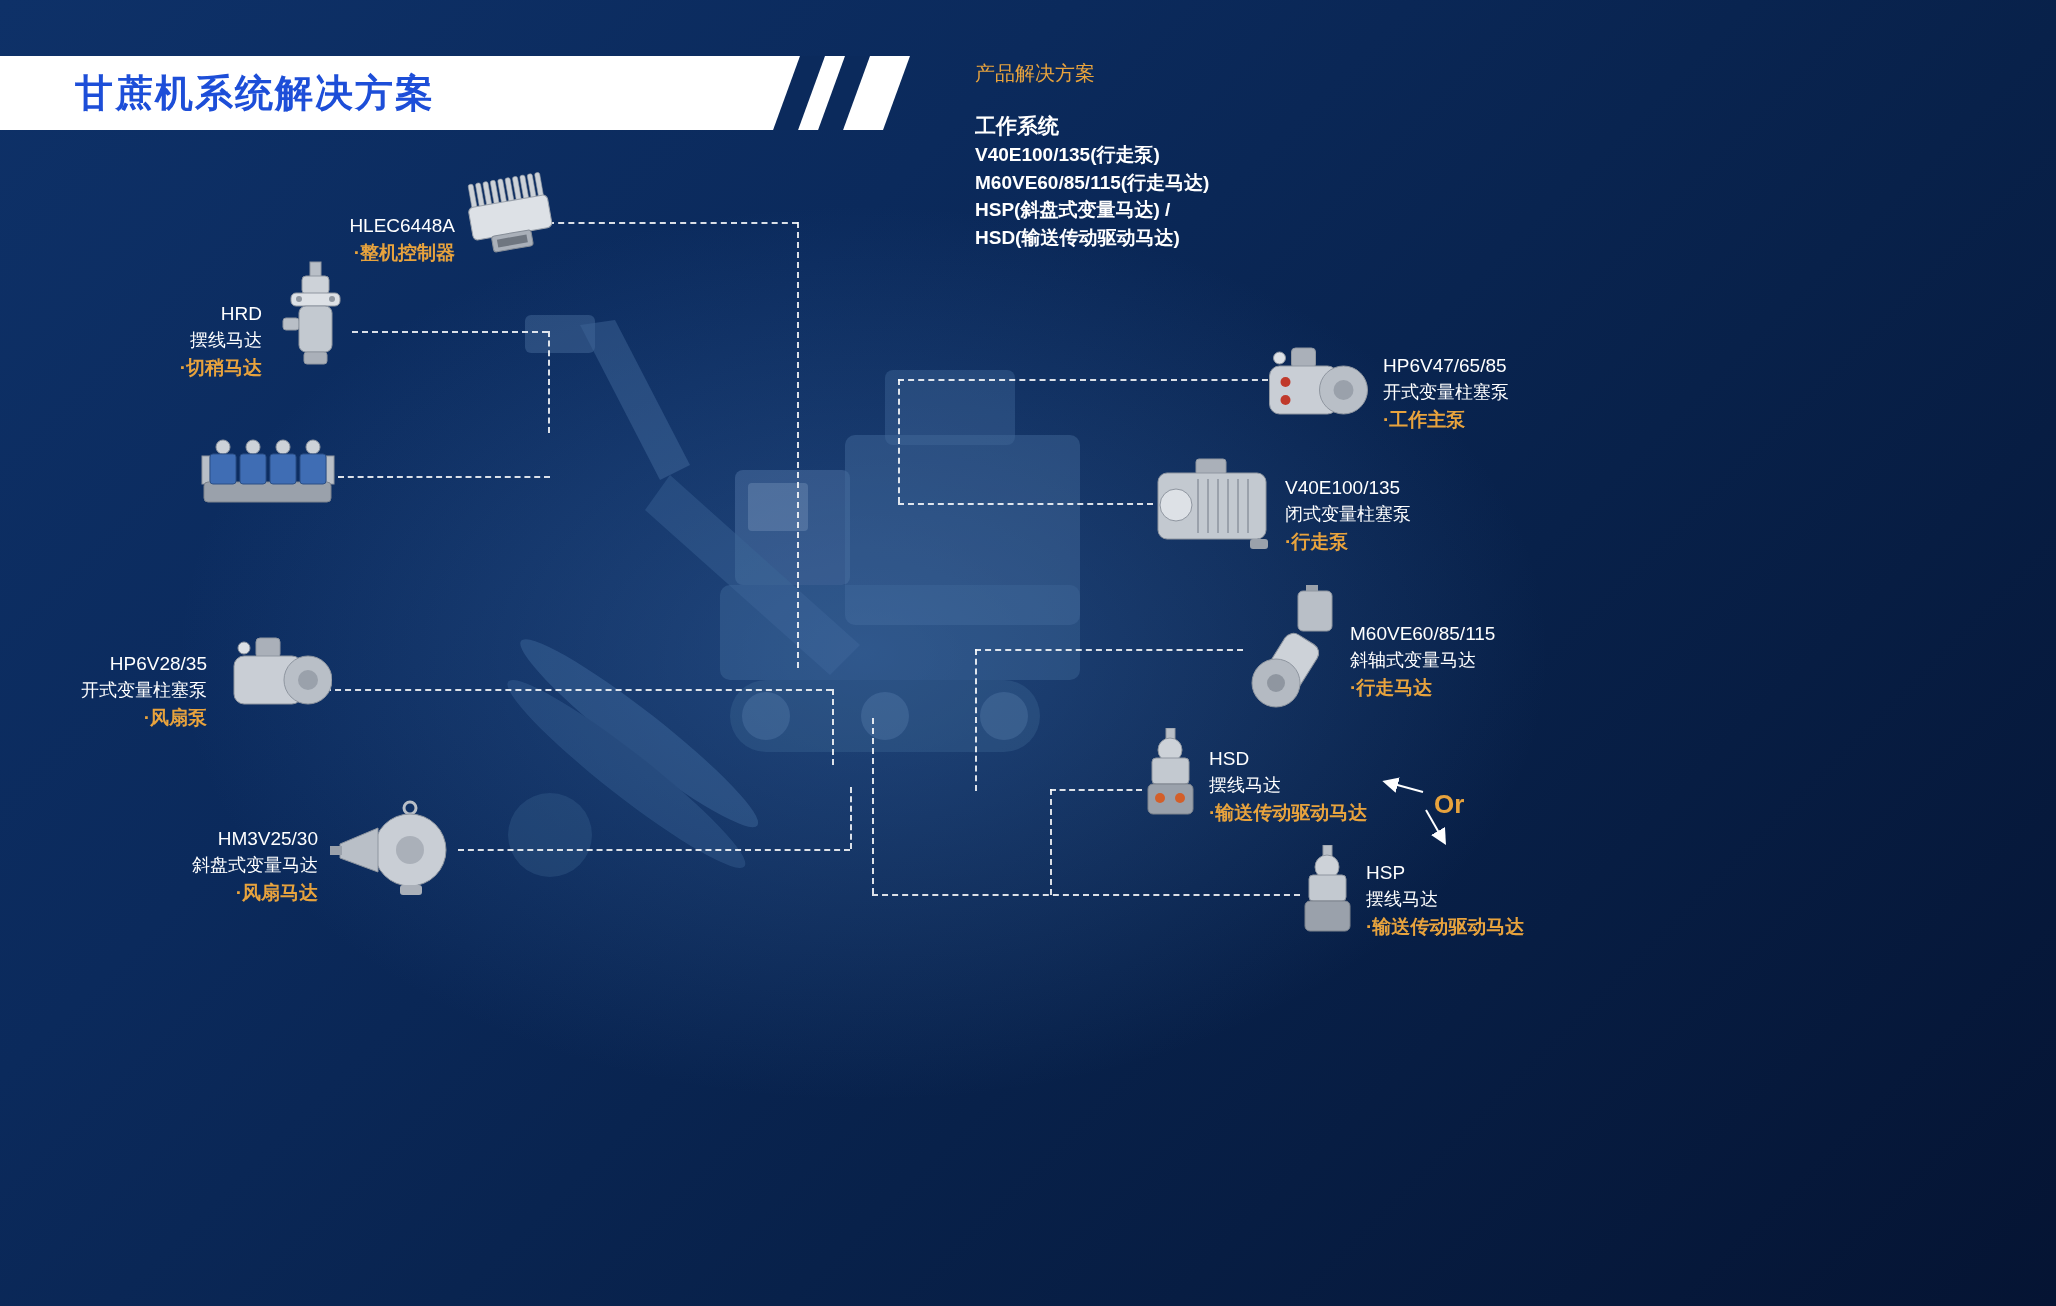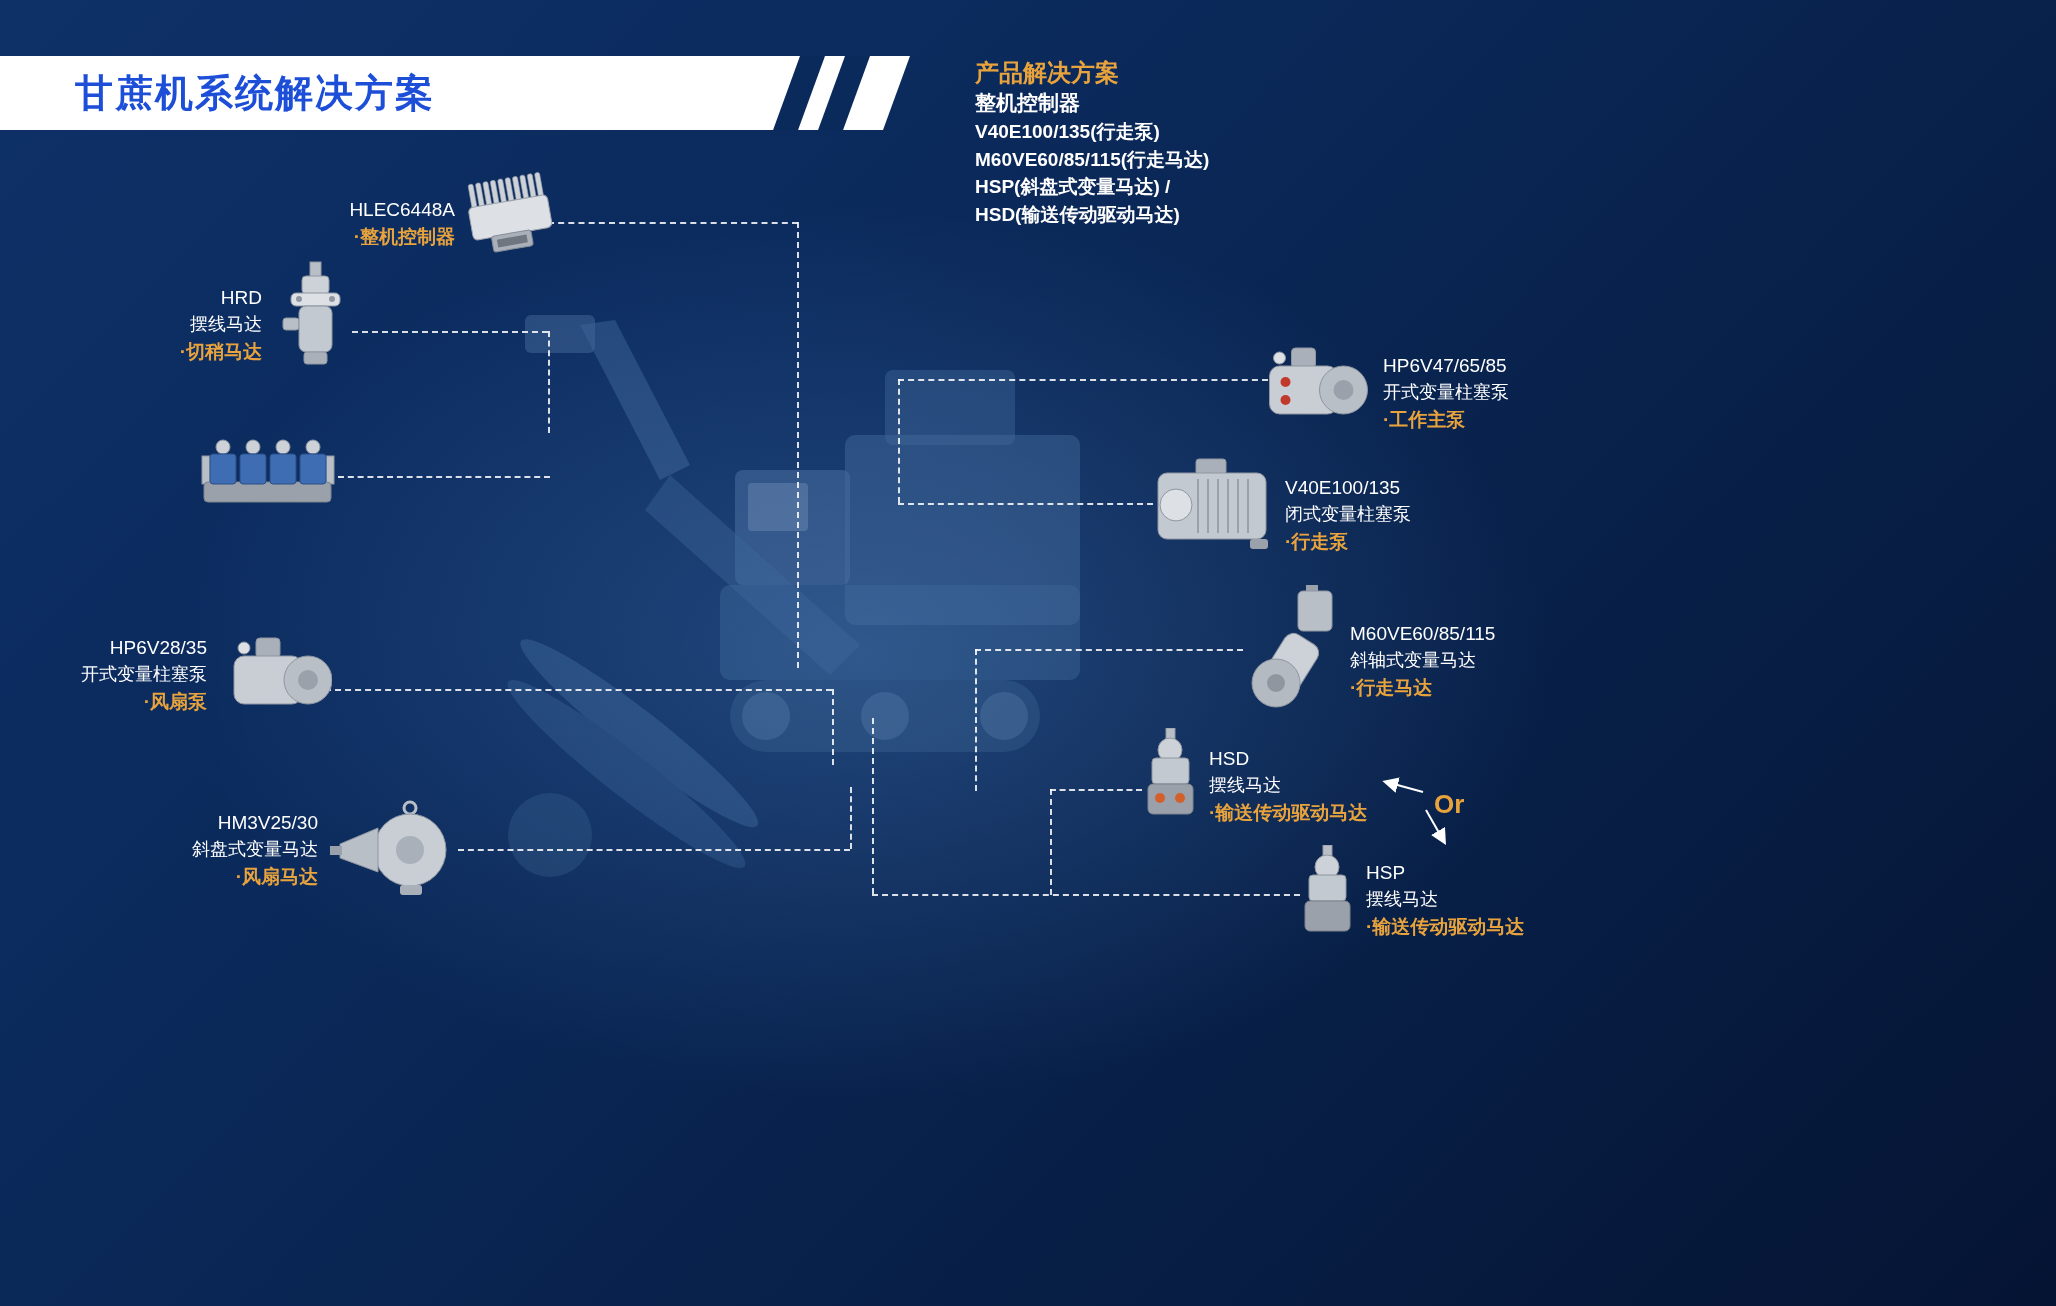--- a/index.html
+++ b/index.html
@@ -26,27 +26,27 @@
   .banner-stripe{
     position:absolute;top:0;width:25px;height:74px;background:#0B2A5C;
     transform:skewX(-20deg);transform-origin:top left;
   }
   .stripe-1{left:800px;}
   .stripe-2{left:845px;}
   
   .sol-col{position:absolute;width:300px;}
   .sol-col-1{left:975px;top:58px;}
   .sol-col-2{left:1262px;top:98px;}
-  .sol-heading{color:#E8A33D;font-size:24px;font-weight:bold;line-height:30px;margin-bottom:0;}
+  .sol-heading{color:#E8A33D;font-size:20px;font-weight:normal;line-height:30px;margin-bottom:23px;}
   .sol-title{font-size:21px;font-weight:bold;line-height:30px;}
   .sol-group + .sol-group{margin-top:22px;}
   .sol-item{font-size:19px;font-weight:bold;line-height:27.5px;white-space:nowrap;}
   
   .callout{position:absolute;font-size:19px;line-height:27px;white-space:nowrap;}
-  .callout.right-align{text-align:right;}
+  .callout.right-align{text-align:right;margin-top:16px;}
   .callout .desc{font-size:18px;}
   .callout .hl{color:#E8A33D;font-weight:bold;}
   .or-label{position:absolute;left:1434px;top:789px;color:#E8A33D;font-weight:bold;font-size:26px;}
   
   .line-h{position:absolute;height:0;border-top:2px dashed rgba(255,255,255,0.85);}
   .line-v{position:absolute;width:0;border-left:2px dashed rgba(255,255,255,0.85);}
   
   .photo{position:absolute;}
   .machine{position:absolute;left:430px;top:315px;}
 </style>
@@ -98,21 +98,21 @@
 
   <div class="banner">
     <div class="banner-title">甘蔗机系统解决方案</div>
     <div class="banner-stripe stripe-1"></div>
     <div class="banner-stripe stripe-2"></div>
   </div>
 
   <div class="sol-col sol-col-1">
     <div class="sol-heading">产品解决方案</div>
     <div class="sol-group">
-      <div class="sol-title">整机控制器</div>
+      <div class="sol-title">工作系统</div>
       <div class="sol-item">V40E100/135(行走泵)</div>
       <div class="sol-item">M60VE60/85/115(行走马达)</div>
       <div class="sol-item">HSP(斜盘式变量马达) /</div>
       <div class="sol-item">HSD(输送传动驱动马达)</div>
     </div>
   </div>
 
   <div class="sol-col sol-col-2">
   </div>
 

